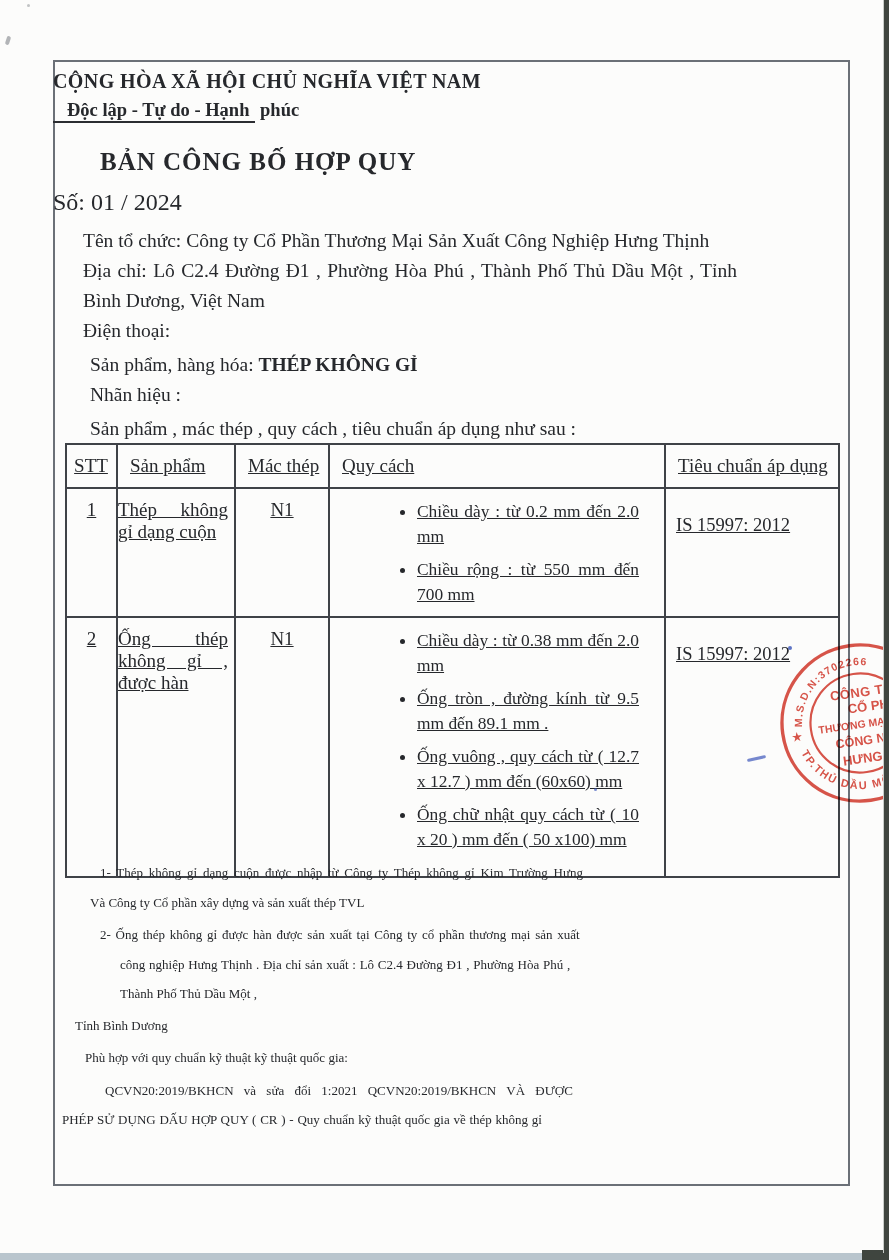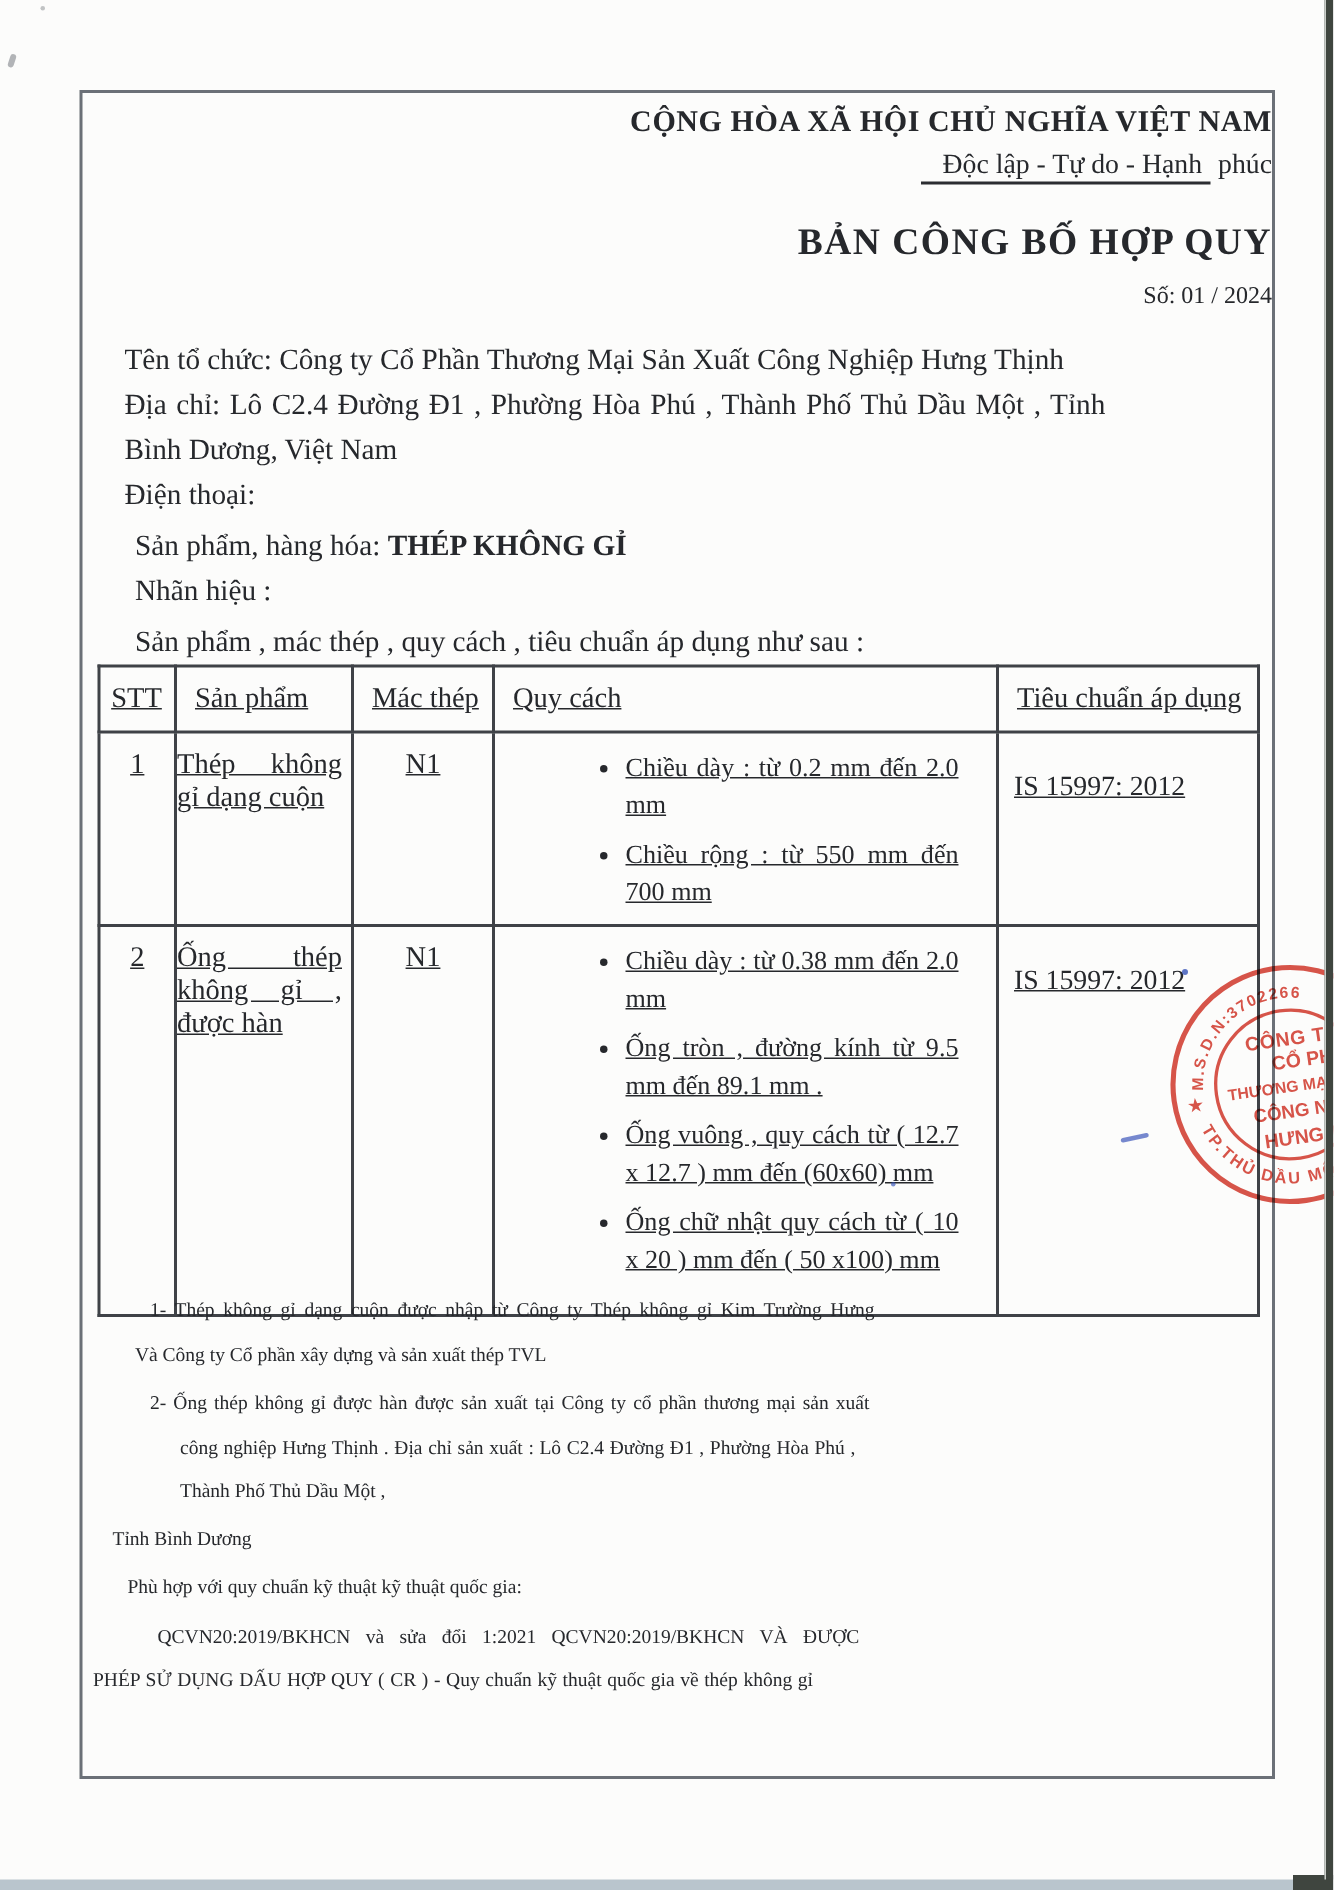--- a/index.html
+++ b/index.html
@@ -15,26 +15,26 @@
   .speck1 { position:absolute; left:6px; top:36px; width:4px; height:9px; background:#8a8d92; transform:rotate(18deg); border-radius:2px; opacity:.65; }
   .speck2 { position:absolute; left:27px; top:4px; width:3px; height:3px; background:#9a9da0; border-radius:50%; opacity:.6; }
   .ink1 { position:absolute; left:788px; top:646px; width:4px; height:4px; background:#3653b8; border-radius:50%; opacity:.8; z-index:6; }
   .ink2 { position:absolute; left:747px; top:757px; width:19px; height:3px; background:#3d57bb; transform:rotate(-12deg); border-radius:2px; opacity:.7; z-index:6; }
   .ink3 { position:absolute; left:594px; top:788px; width:3px; height:3px; background:#3653b8; border-radius:50%; opacity:.65; z-index:6; }
 
   
   .frame { position:absolute; left:53px; top:60px; width:793px; height:1122px; border:2px solid #6b7077; z-index:1; }
 
   
-  .header { position:absolute; left:53px; top:70px; width:795px; text-align:right; z-index:2; }
+  .header { position:absolute; left:53px; top:70px; width:795px; text-align:left; z-index:2; }
   .nat-title { font-size:20px; font-weight:bold; letter-spacing:.4px; }
-  .motto { margin-top:7px; font-size:18.5px; font-weight:normal; }
+  .motto { margin-top:7px; font-size:18.5px; font-weight:bold; }
   .motto .u { border-bottom:2px solid #2b2d31; padding:0 6px 1px 14px; }
   .doc-title { margin-top:27px; font-size:25px; font-weight:bold; letter-spacing:1px;padding-left:47px; }
-  .doc-number { margin-top:13px; font-size:16px; }
+  .doc-number { margin-top:13px; font-size:24px; }
 
   
   .info { position:absolute; left:83px; top:226px; width:762px; font-size:19.5px; line-height:30px; z-index:2; }
   .info .ws1 { word-spacing:1.5px; }
   .info .indent { margin-left:7px; }
   .info .gap { margin-top:4px; }
   .bold { font-weight:bold; }
 
   
   .tbl-wrap { position:absolute; left:65px; top:443px; z-index:2;text-decoration:underline; }

